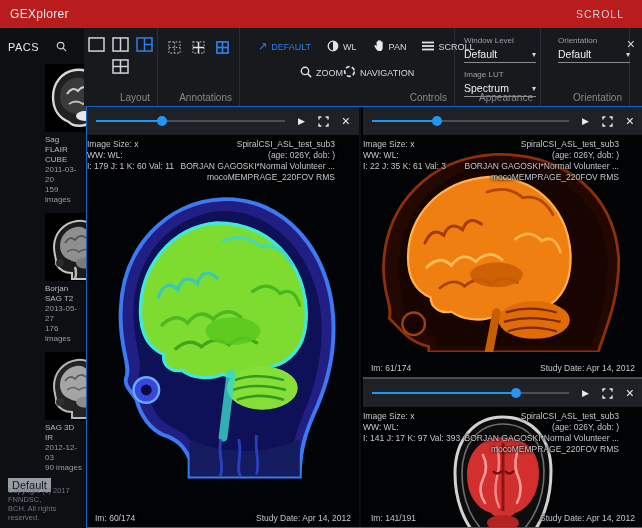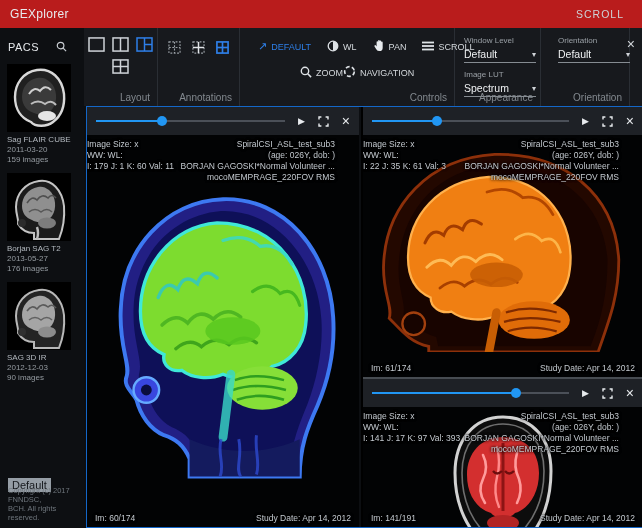--- a/index.html
+++ b/index.html
@@ -10,21 +10,21 @@
   
   #topbar { position:absolute; left:0; top:0; width:642px; height:28px; background:#b91c1c;padding-left:32px; }
   #brand { position:absolute; left:10px; top:7px; font-size:12px; color:#e8eaed; letter-spacing:.3px; }
   #logout { position:absolute; right:18px; top:8px; font-size:10.5px; color:#cdd2d7; letter-spacing:1px; cursor:pointer; }
 
   
   #sidebar { position:absolute; left:0; top:28px; width:84px; bottom:0; background:#0d0f12; }
   .pacs-row { display:flex; align-items:center; gap:17px; padding:10px 8px 6px 8px; }
   .pacs-title { font-size:11px; color:#e3e6e9; letter-spacing:.5px; }
   .pacs-close { font-size:12px; color:#aab0b6; cursor:pointer; margin-left:4px; }
-  .thumb-item { padding:2px 0 6px 7px; cursor:pointer; }
+  .thumb-item { padding:2px 0 6px 7px; cursor:pointer;margin-left:38px; }
   .thumb-img { width:64px; height:68px; background:#000; display:block; }
   .thumb-name { font-size:8px; color:#b4bac0; margin-top:3px; line-height:10px; }
   .thumb-date,.thumb-count { font-size:8px; color:#959ba1; line-height:10px; }
   #atlases { position:absolute; left:8px; bottom:36px; background:#959da5; color:#15181c;
              font-size:11px; padding:1px 4px; cursor:pointer; }
   #copyright { position:absolute; left:8px; right:2px; bottom:6px; font-size:7.5px; line-height:9px; color:#6e757c; }
 
   
   #toolbar { position:absolute; left:84px; top:28px; width:558px; height:78px; background:#17191d; }
   .tb-sec { position:absolute; top:0; height:78px; border-right:1px solid #2a2e34; }

